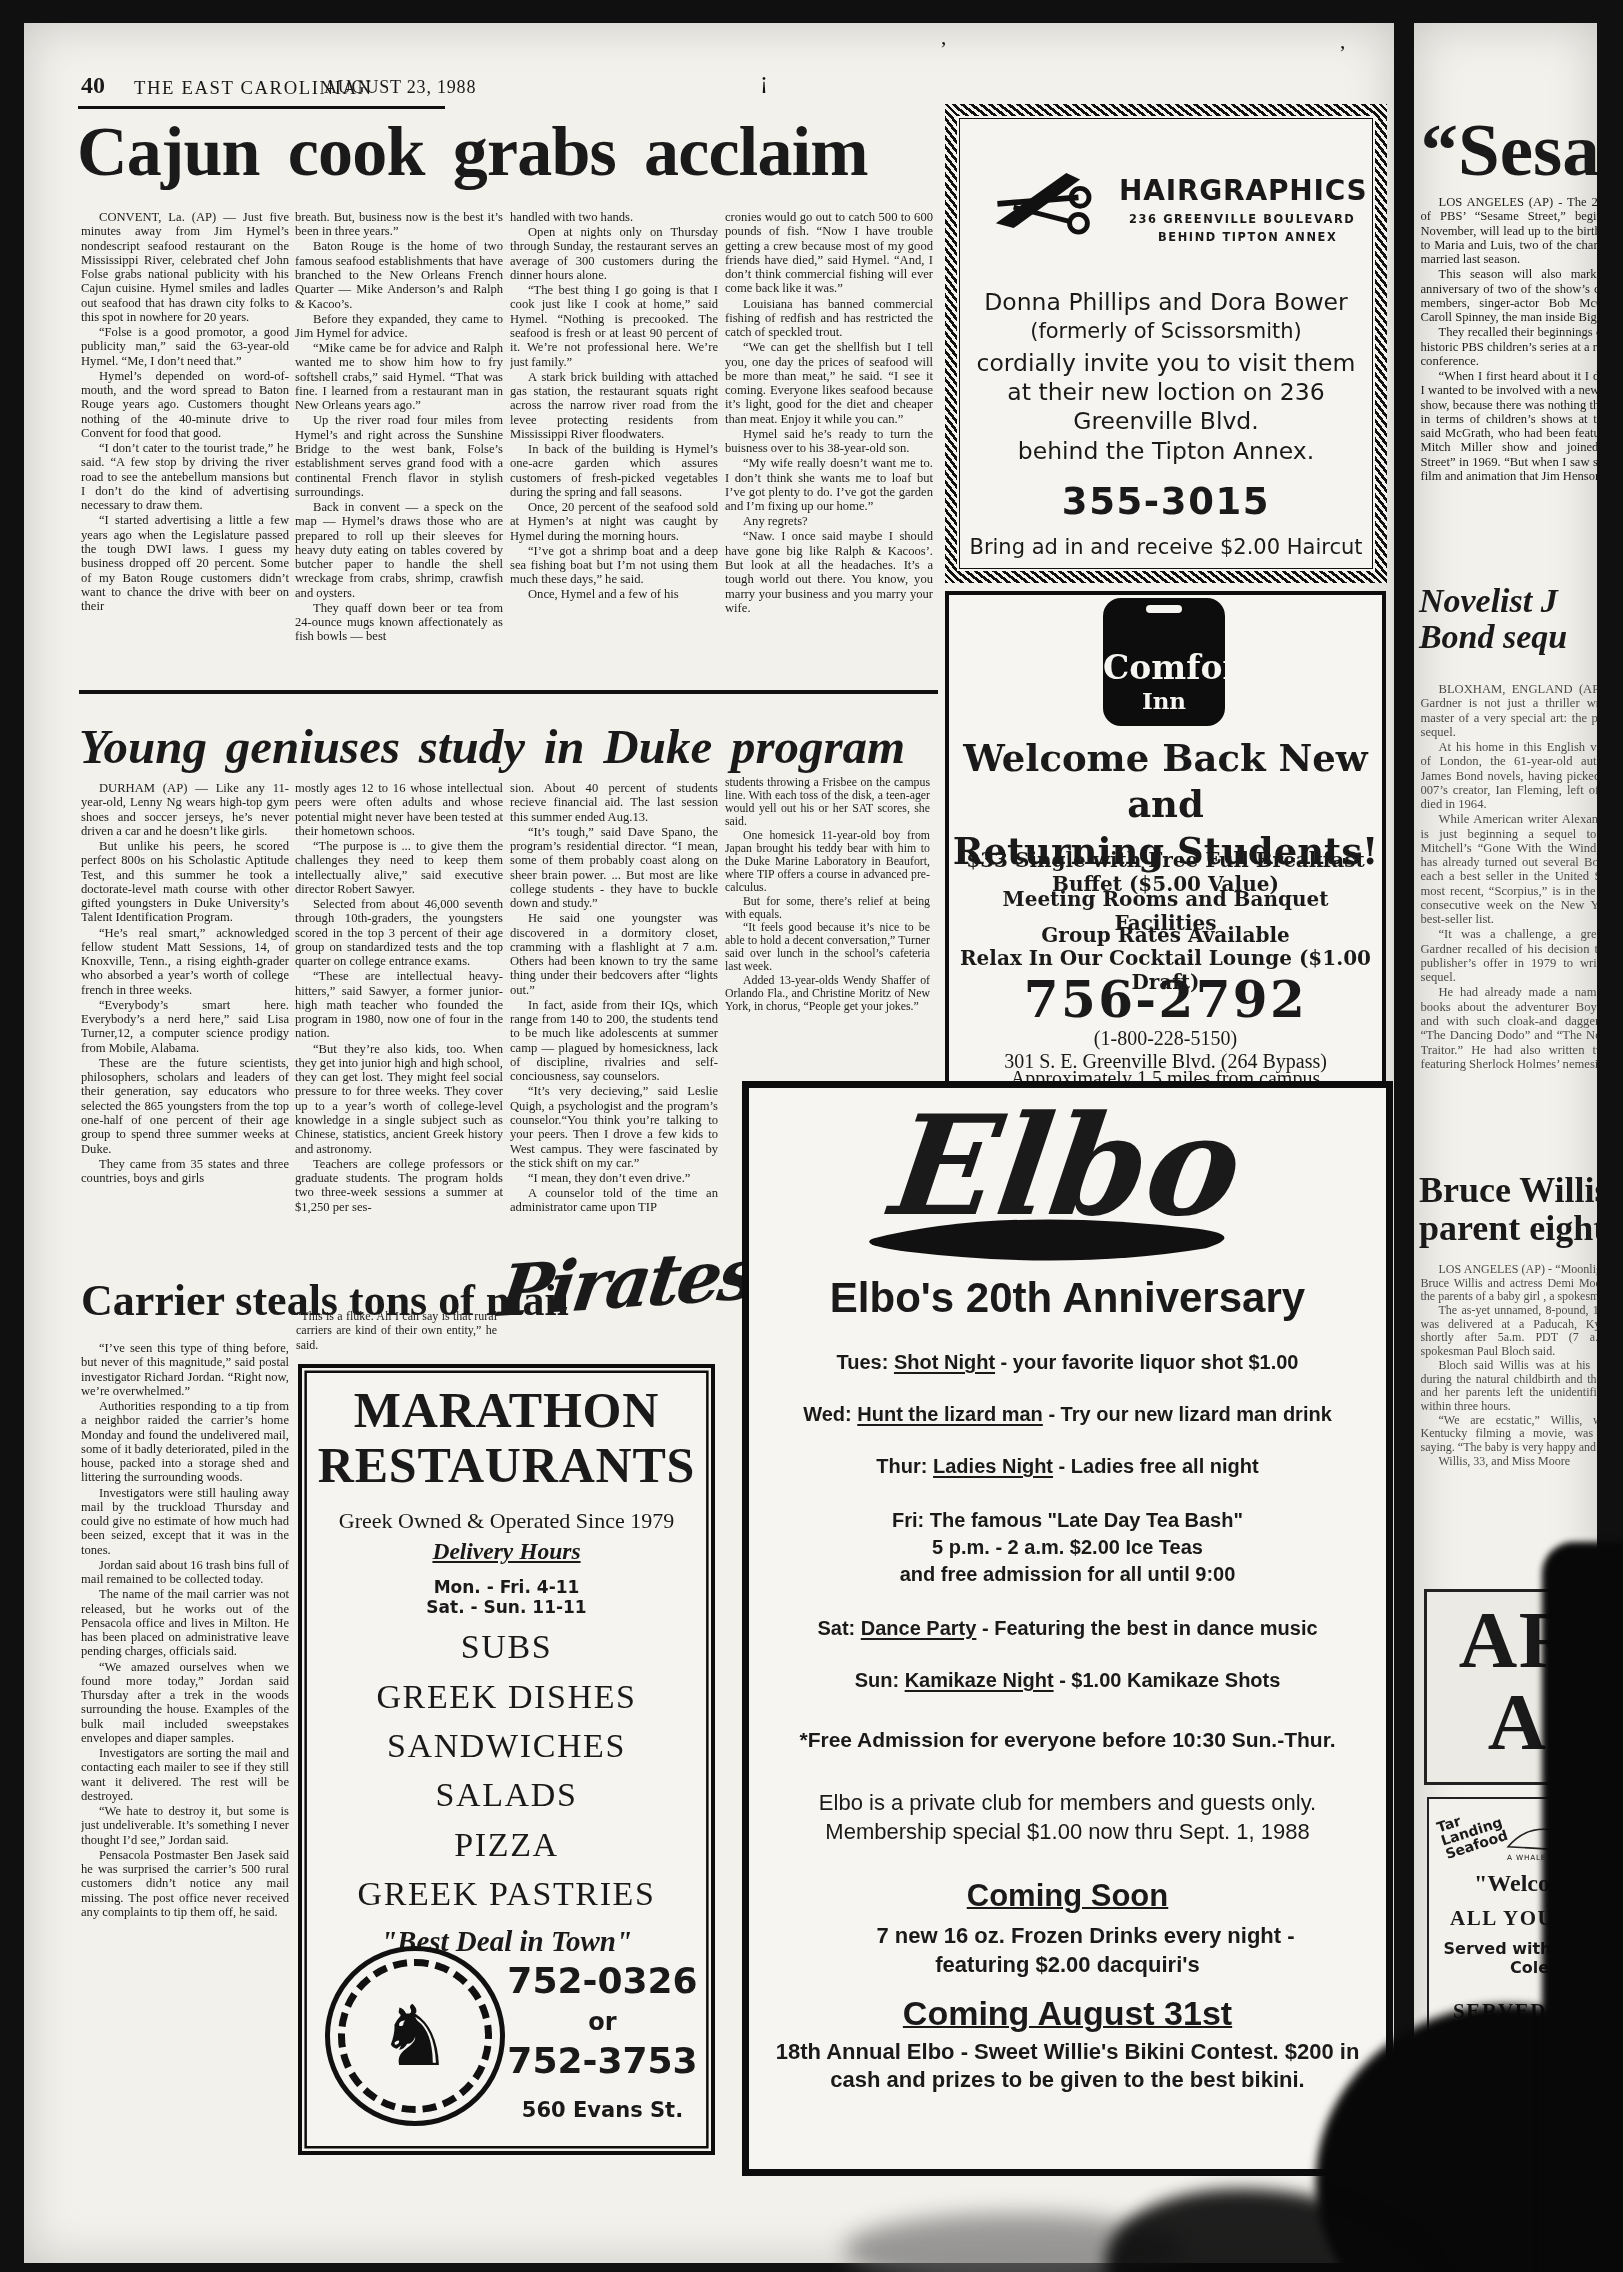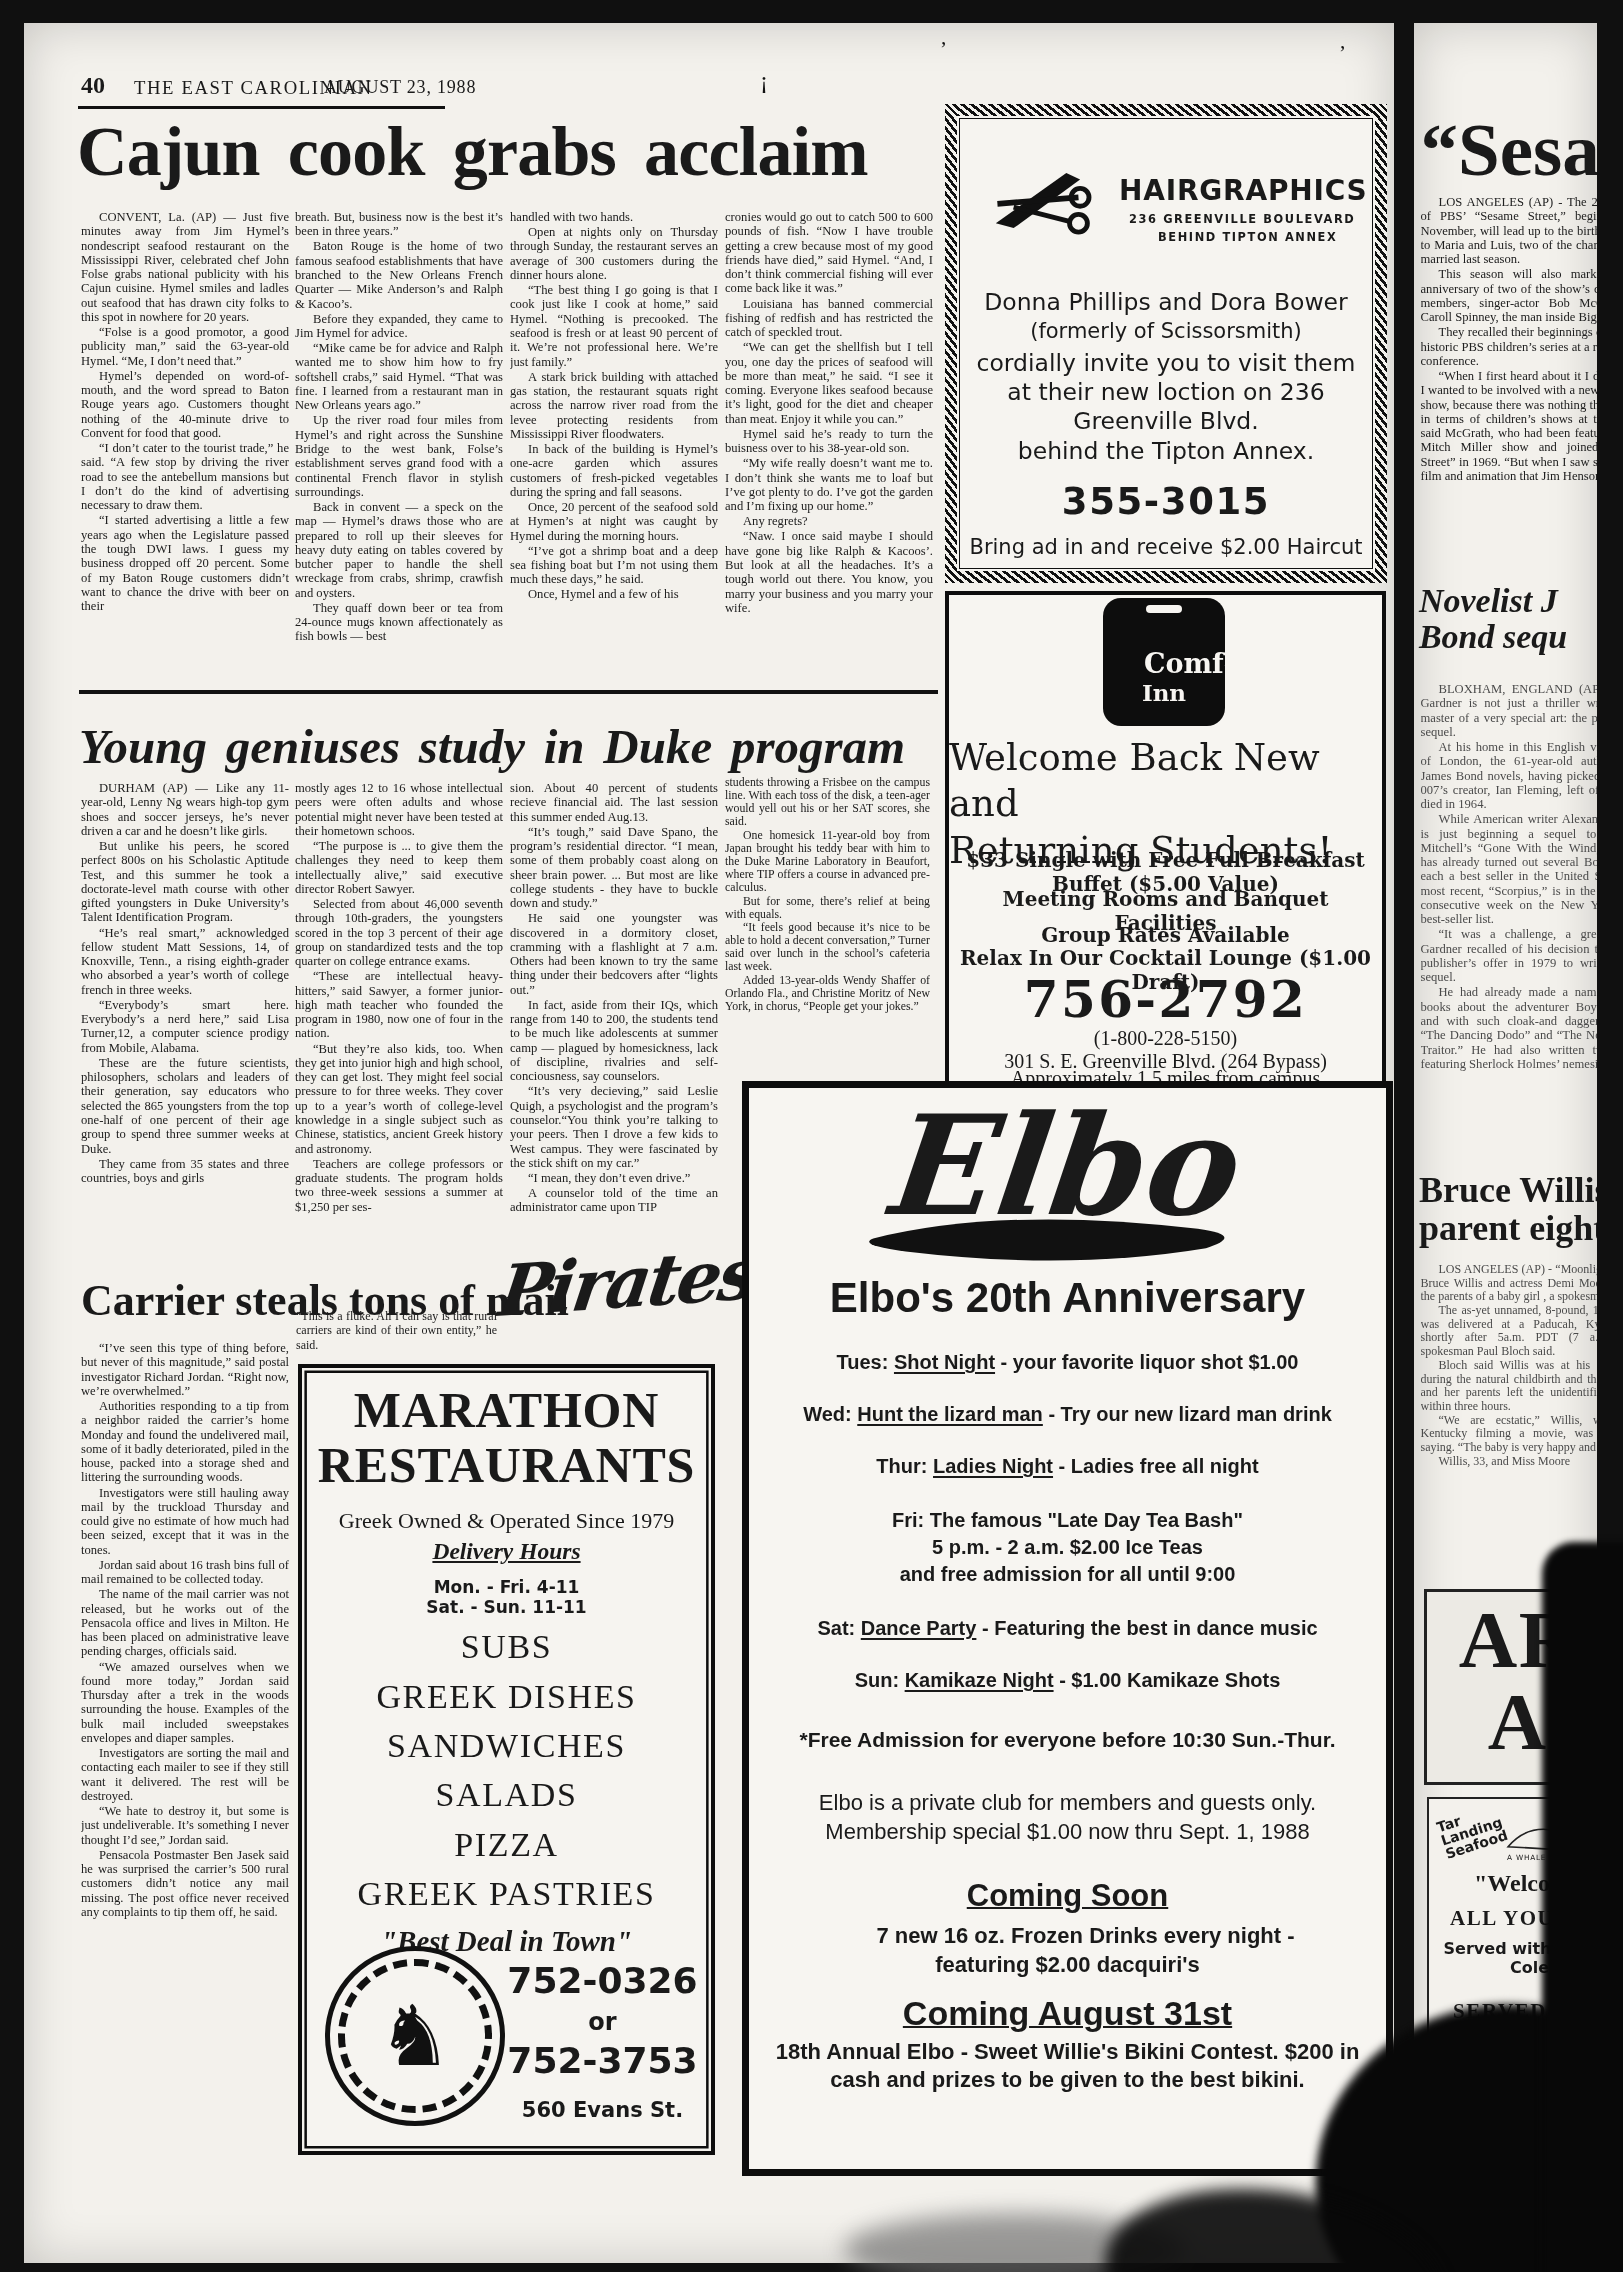--- a/index.html
+++ b/index.html
@@ -37,21 +37,21 @@
   .hair-addr{font-family:"DejaVu Sans",sans-serif;font-weight:bold;font-size:11.4px;letter-spacing:1.6px;}
   .hair-line{font-family:"DejaVu Sans",sans-serif;font-size:23.5px;text-align:center;}
   .hair-phone{font-family:"DejaVu Sans",sans-serif;font-weight:bold;font-size:37px;letter-spacing:1.6px;text-align:center;}
   .hair-foot{font-family:"DejaVu Sans",sans-serif;font-size:21px;text-align:center;}
   
   .comfort-ad{border:4.9px solid #0d0d0d;background:#f7f5f1;}
   .ci-logo{background:#0d0d0d;border-radius:18px;color:#f7f5f1;text-align:center;
     font-family:"DejaVu Serif",serif;font-weight:bold;}
   .ci-hole{position:absolute;left:50%;top:6.5px;transform:translateX(-50%);width:36px;height:8px;
     background:#f7f5f1;border-radius:4.9px;}
-  .ci-head{font-family:"DejaVu Serif",serif;font-weight:normal;font-size:37px;text-align:left;line-height:1.25;}
+  .ci-head{font-family:"DejaVu Serif",serif;font-weight:bold;font-size:37px;text-align:center;line-height:1.25;}
   .ci-line{font-family:"DejaVu Serif",serif;font-weight:bold;font-size:20px;text-align:center;}
   .ci-phone{font-family:"DejaVu Serif",serif;font-weight:bold;font-size:50px;text-align:center;letter-spacing:2.4px;}
   .ci-sub{font-size:20px;text-align:center;}
   
   .mar-ad{border:4px solid #0d0d0d;box-shadow:inset 0 0 0 2.4px #f3f1ec,inset 0 0 0 4.9px #0d0d0d;
     background:#f6f4f0;text-align:center;}
   .mar-title{font-weight:bold;font-size:50px;letter-spacing:0.8px;line-height:1.1;}
   .mar-sub{font-size:22px;}
   .mar-hours-label{font-size:23.5px;font-style:italic;font-weight:bold;text-decoration:underline;}
   .mar-hours{font-family:"DejaVu Sans",sans-serif;font-weight:bold;font-size:17px;}
@@ -191,21 +191,21 @@
         <p>students throwing a Frisbee on the campus line. With each toss of the disk, a teen-ager would yell out his or her SAT scores, she said.</p>
         <p>One homesick 11-year-old boy from Japan brought his teddy bear with him to the Duke Marine Laboratory in Beaufort, where TIP offers a course in advanced pre-calculus.</p>
         <p>But for some, there’s relief at being with equals.</p>
         <p>“It feels good because it’s nice to be able to hold a decent conversation,” Turner said over lunch in the school’s cafeteria last week.</p>
         <p>Added 13-year-olds Wendy Shaffer of Orlando Fla., and Christine Moritz of New York, in chorus, “People get your jokes.”</p>
       </div>
 
     <div class="abs comfort-ad" style="left:921px;top:568px;width:433px;height:489px;">
       <div class="abs ci-logo" style="left:154px;top:3.2px;width:122px;height:128px;">
         <div class="ci-hole"></div>
-        <div style="margin-top:50px;font-size:27px;padding-left:41px;">Comfort</div>
+        <div style="margin-top:50px;font-size:33px;">Comfort</div>
         <div style="font-size:23px;">Inn</div>
       </div>
       <div class="abs ci-head" style="left:0;top:140px;width:100%;">
         <div>Welcome Back New and</div>
         <div>Returning Students!</div>
       </div>
       <div class="abs ci-line" style="left:0;top:253px;width:100%;">$33 Single with Free Full Breakfast Buffet ($5.00 Value)</div>
       <div class="abs ci-line" style="left:0;top:292px;width:100%;">Meeting Rooms and Banquet Facilities</div>
       <div class="abs ci-line" style="left:0;top:328px;width:100%;">Group Rates Available</div>
       <div class="abs ci-line" style="left:0;top:351px;width:100%;">Relax In Our Cocktail  Lounge ($1.00 Draft)</div>

